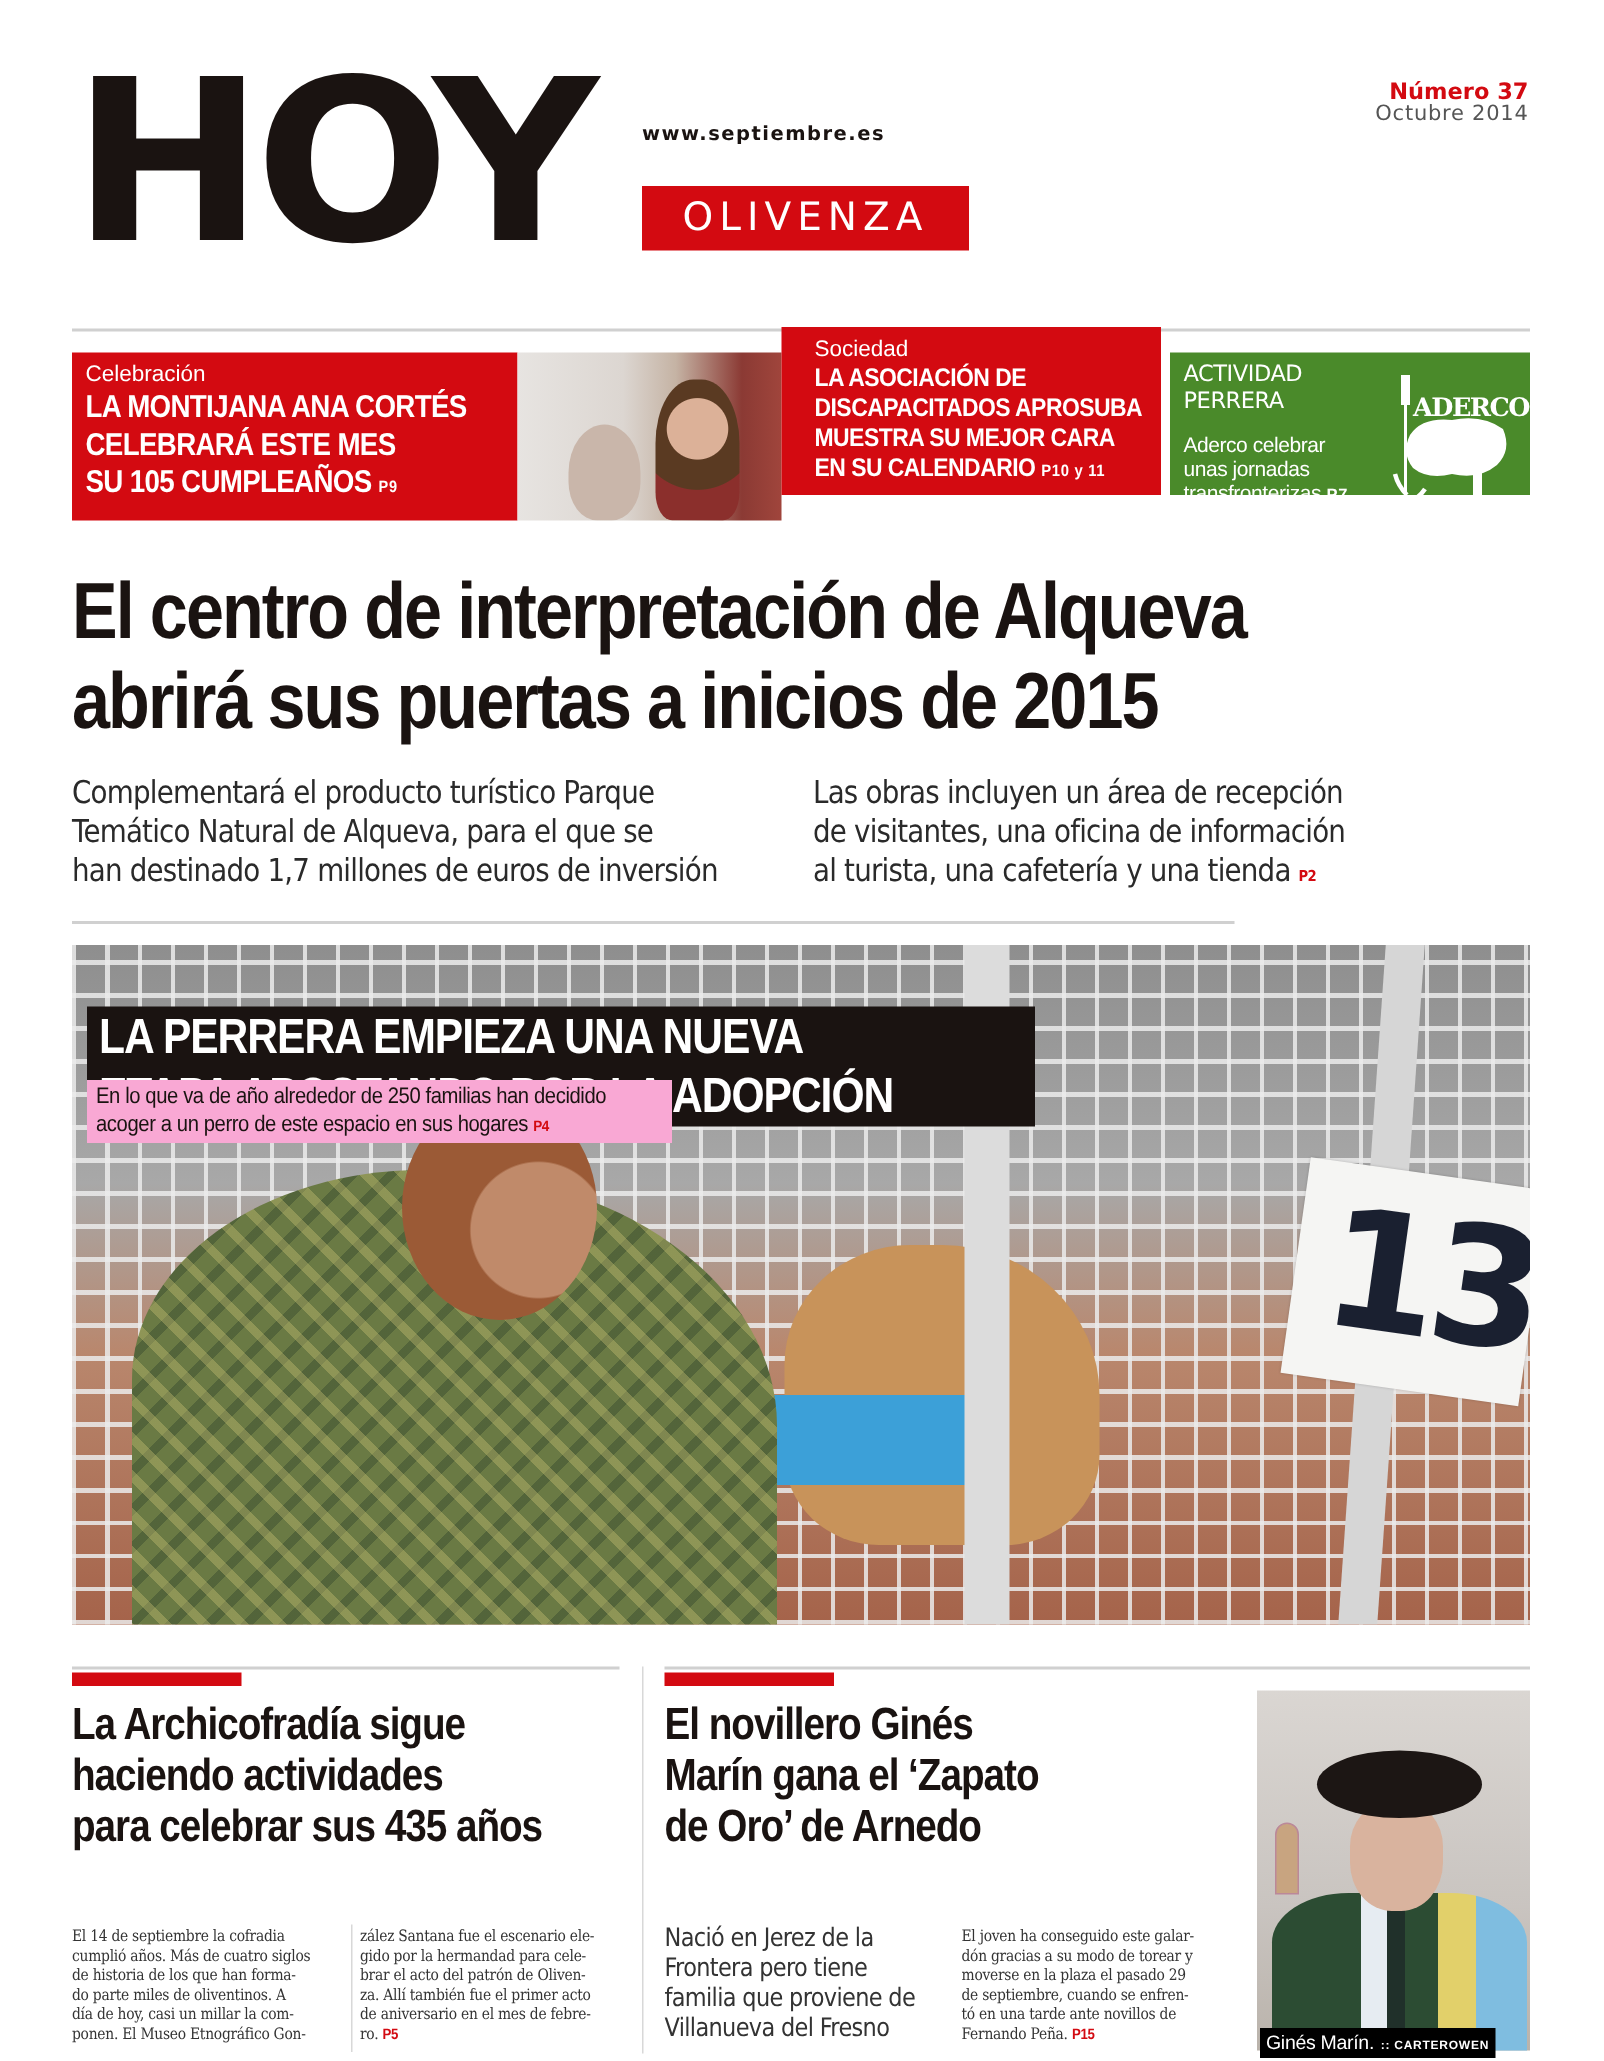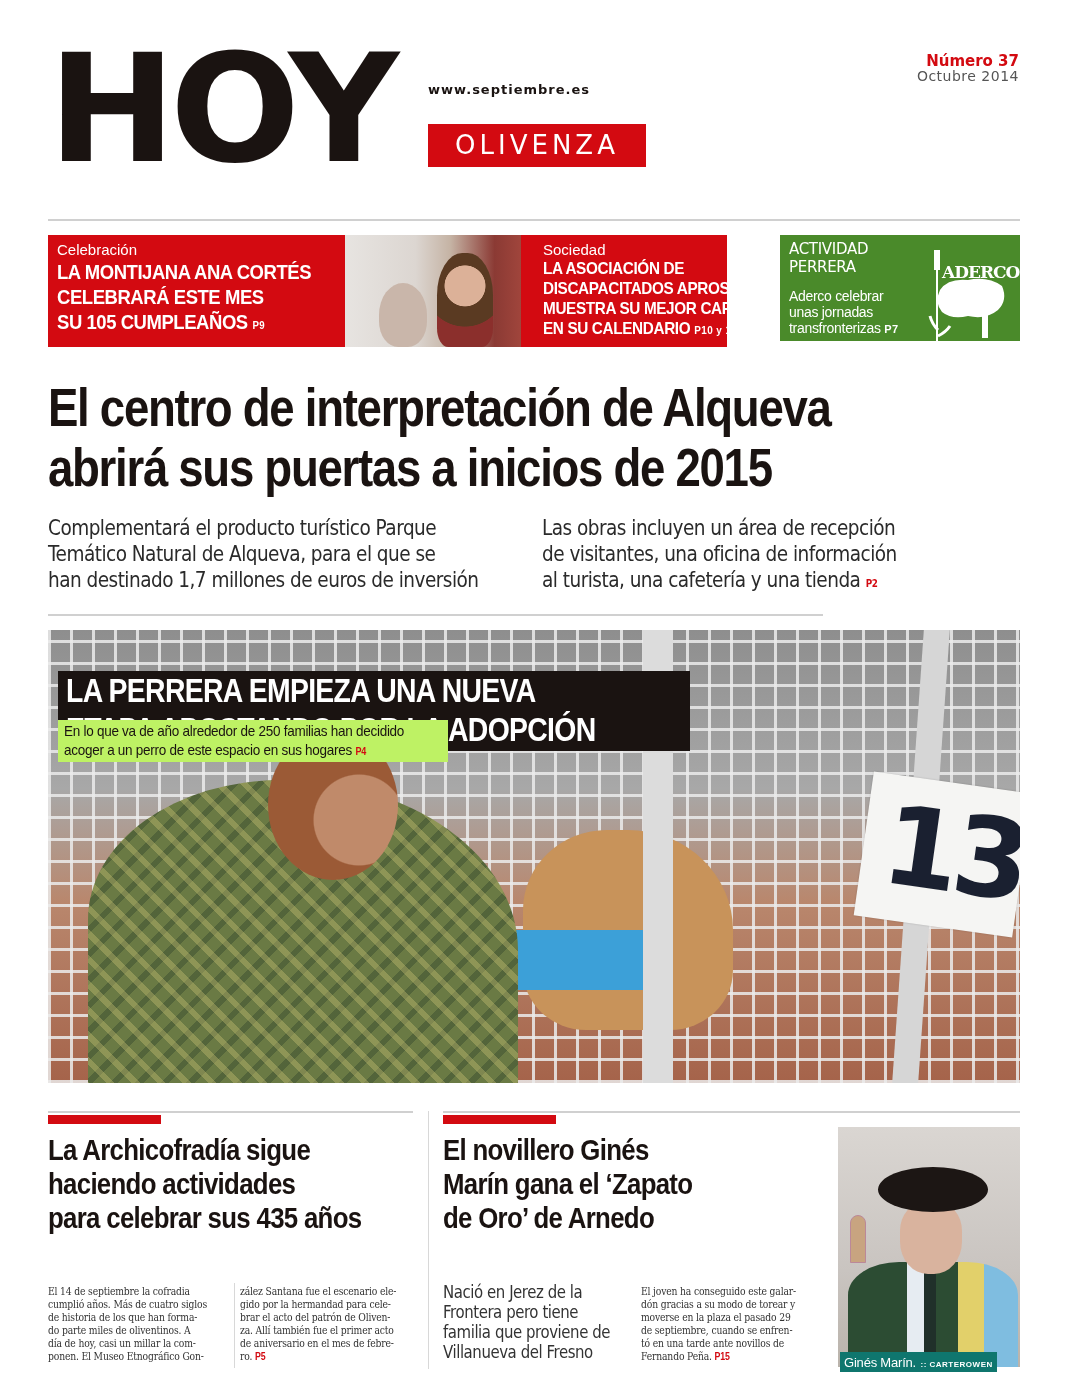--- a/index.html
+++ b/index.html
@@ -52,36 +52,36 @@
   .big-photo .head { position:absolute; left:220px; top:100px; width:130px; height:150px; border-radius:50%; background:radial-gradient(circle at 70% 60%, #c08a6a 0 35%, #9b5a36 36%); }
   .big-photo .dog { position:absolute; left:475px; top:200px; width:210px; height:200px; border-radius:40% 50% 30% 30%; background:#c8935a; }
   .big-photo .bowl { position:absolute; left:410px; top:300px; width:200px; height:60px; background:#3ca0d8; transform:skewX(-25deg); }
   .big-photo .door { position:absolute; left:595px; top:0; width:30px; height:453px; background:#dcdcdc; }
   .big-photo .door2 { position:absolute; left:860px; top:0; width:26px; height:453px; background:#d6d6d6; transform:skewX(-4deg); }
   .big-photo .sign { position:absolute; left:815px; top:152px; width:160px; height:145px; background:#f5f5f3; transform:rotate(8deg); box-shadow:0 0 2px rgba(0,0,0,0.2); }
   .big-photo .sign span { position:absolute; left:20px; top:10px; font-family:"DejaVu Sans", sans-serif; font-weight:bold; font-size:110px; line-height:120px; color:#1a2030; letter-spacing:-6px; }
 
   .overlay-title { left:58px; top:634px; background:#1a1311; color:#fff; font-weight:bold; font-size:33px; line-height:39px; padding:0 8px 2px 8px; letter-spacing:-0.8px;margin-top:37px; }
   .overlay-title .line { display:block; transform:scaleX(0.86); transform-origin:left top; white-space:nowrap; }
-  .overlay-sub { left:58px; top:720px; background:#bef264; color:#1a1311; font-size:15px; line-height:19px; padding:1px 6px; letter-spacing:-0.3px; }
+  .overlay-sub { left:58px; top:720px; background:#f9a8d4; color:#1a1311; font-size:15px; line-height:19px; padding:1px 6px; letter-spacing:-0.3px; }
   .overlay-sub .line { display:block; white-space:nowrap; transform:scaleX(0.9); transform-origin:left top; }
 
   
   .red-bar { height:9px; background:#d30a11; width:113px; }
   .story-title { font-weight:bold; font-size:30px; line-height:34px; letter-spacing:-0.8px; color:#1a1311; transform:scaleX(0.86); transform-origin:left top; white-space:nowrap; }
   .body-text { font-family:"DejaVu Serif", serif; font-size:10.5px; line-height:13px; color:#333; letter-spacing:-0.2px; white-space:nowrap; transform:scaleX(0.88); transform-origin:left top; }
   .story-deck { font-family:"DejaVu Sans", sans-serif; font-size:17px; line-height:20px; color:#333; letter-spacing:-0.5px; white-space:nowrap; transform:scaleX(0.88); transform-origin:left top; }
 
   .bull-photo { left:838px; top:1127px; width:182px; height:240px; overflow:hidden; background:linear-gradient(180deg,#dad6d2 0%,#c9c4c0 60%,#bab3ab 100%); }
   .bull-photo .hat { position:absolute; left:40px; top:40px; width:110px; height:45px; border-radius:50%; background:#1c1614; }
   .bull-photo .face { position:absolute; left:62px; top:75px; width:62px; height:72px; border-radius:40% 40% 45% 45%; background:#d9b39e; }
   .bull-photo .body { position:absolute; left:10px; top:135px; width:170px; height:110px; border-radius:30% 30% 0 0;
     background:linear-gradient(90deg,#2c4c33 0 35%, #e6ecf2 35% 45%, #20302a 45% 52%, #2c4c33 52% 65%, #e2d06a 65% 80%, #7fbde0 80%); }
   .bull-photo .niche { position:absolute; left:12px; top:88px; width:16px; height:48px; border-radius:8px 8px 0 0; background:#c8a480; border:1px solid #b89; }
-  .caption { left:840px; top:1352px; background:#0f766e; color:#fff; padding:1px 4px; white-space:nowrap; }
+  .caption { left:840px; top:1352px; background:#000000; color:#fff; padding:1px 4px; white-space:nowrap; }
   .caption .name { font-size:13px; letter-spacing:-0.2px; }
   .caption .credit { font-size:8px; font-weight:bold; letter-spacing:0.5px; }
 
   .vrule { background:#d8d8d8; width:1px; }
 </style>
 </head>
 <body>
 
 <div class="abs logo">HOY</div>
 <div class="abs url">www.septiembre.es</div>
@@ -97,31 +97,31 @@
     <div>LA MONTIJANA ANA CORTÉS</div>
     <div>CELEBRARÁ ESTE MES</div>
     <div><span>SU 105 CUMPLEAÑOS</span> <span class="page-ref">P9</span></div>
   </div>
 </div>
 <div class="abs photo-grandma">
   <div class="face1"></div>
     <div class="face2"></div>
 </div>
 
-<div class="abs teaser-red" style="left:521px; top:235px; width:206px; height:112px;">
+<div class="abs teaser-red" style="left:521px; top:218px; width:253px; height:112px;">
   <div class="abs kicker" style="left:22px; top:7px;">Sociedad</div>
   <div class="abs teaser2-title" style="left:22px; top:24px;">
     <div>LA ASOCIACIÓN DE</div>
     <div>DISCAPACITADOS APROSUBA</div>
     <div>MUESTRA  SU MEJOR CARA</div>
     <div><span>EN SU CALENDARIO</span> <span class="page-ref">P10 y 11</span></div>
   </div>
 </div>
 
-<div class="abs teaser-green" style="left:780px; top:235px; width:240px; height:106px;text-decoration:underline;">
+<div class="abs teaser-green" style="left:780px; top:235px; width:240px; height:95px;text-decoration:underline;">
   <div class="abs" style="left:9px; top:5px; font-family:'DejaVu Sans',sans-serif; font-size:15px; line-height:18px; letter-spacing:-0.3px;">
     <div>ACTIVIDAD</div>
     <div>PERRERA</div>
   </div>
   <div class="abs" style="left:9px; top:53px; font-size:14px; line-height:16px; letter-spacing:-0.3px; white-space:nowrap;">
     <div>Aderco celebrar</div>
     <div>unas jornadas</div>
     <div><span>transfronterizas</span> <span class="page-ref">P7</span></div>
   </div>
 </div>

